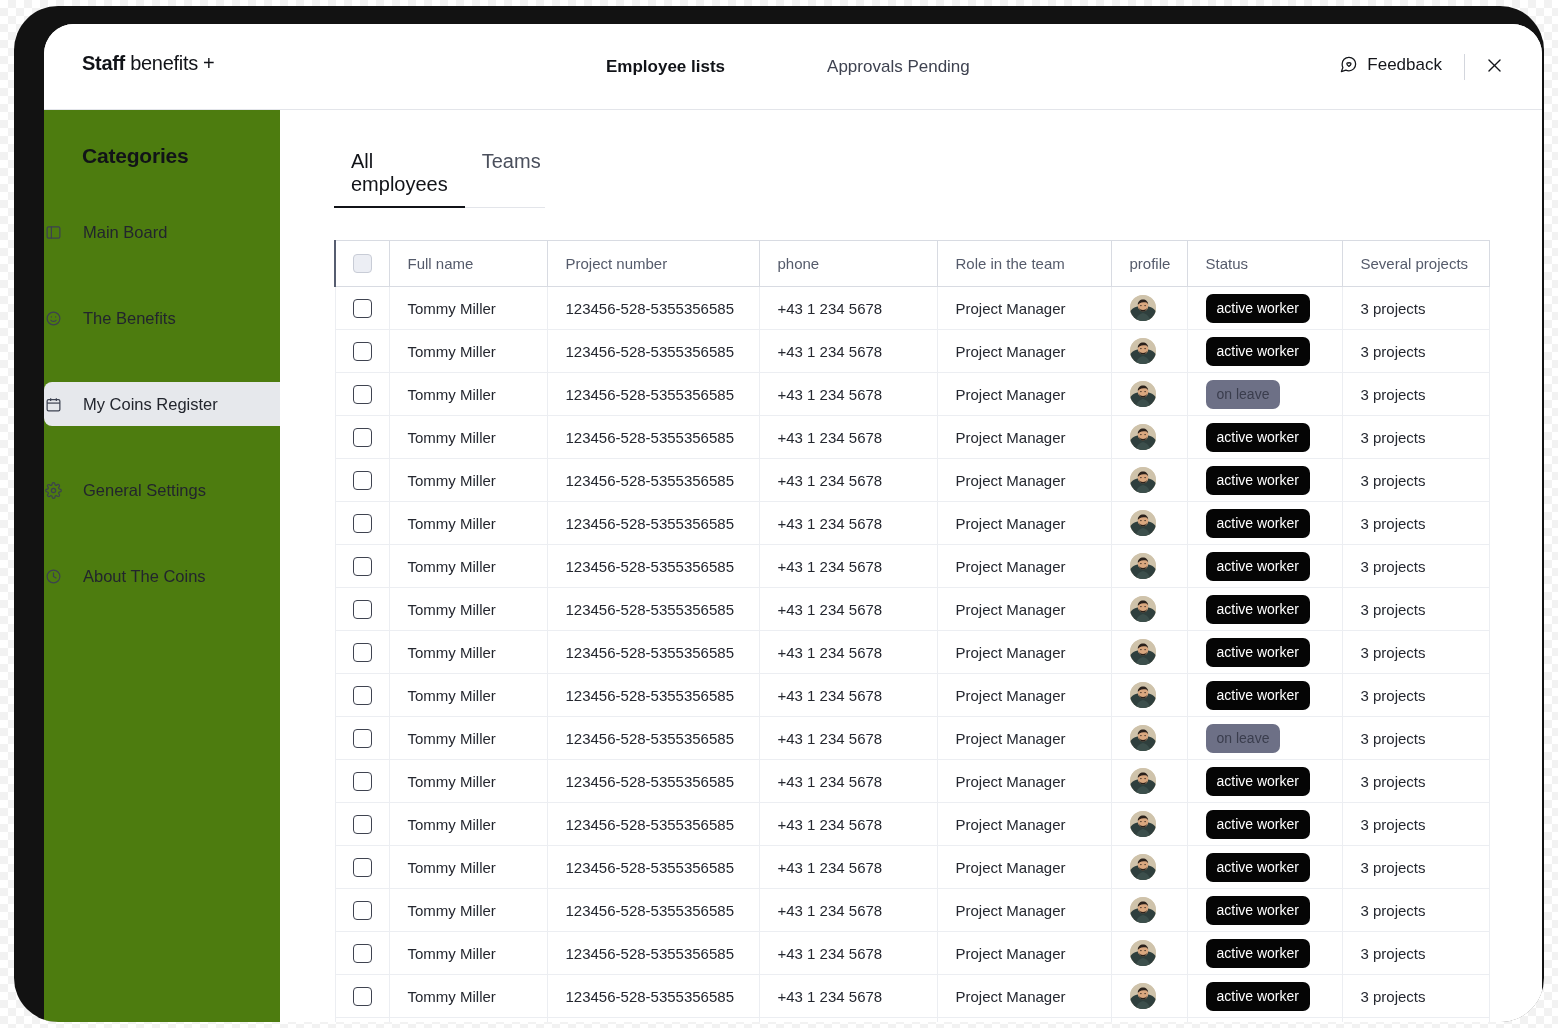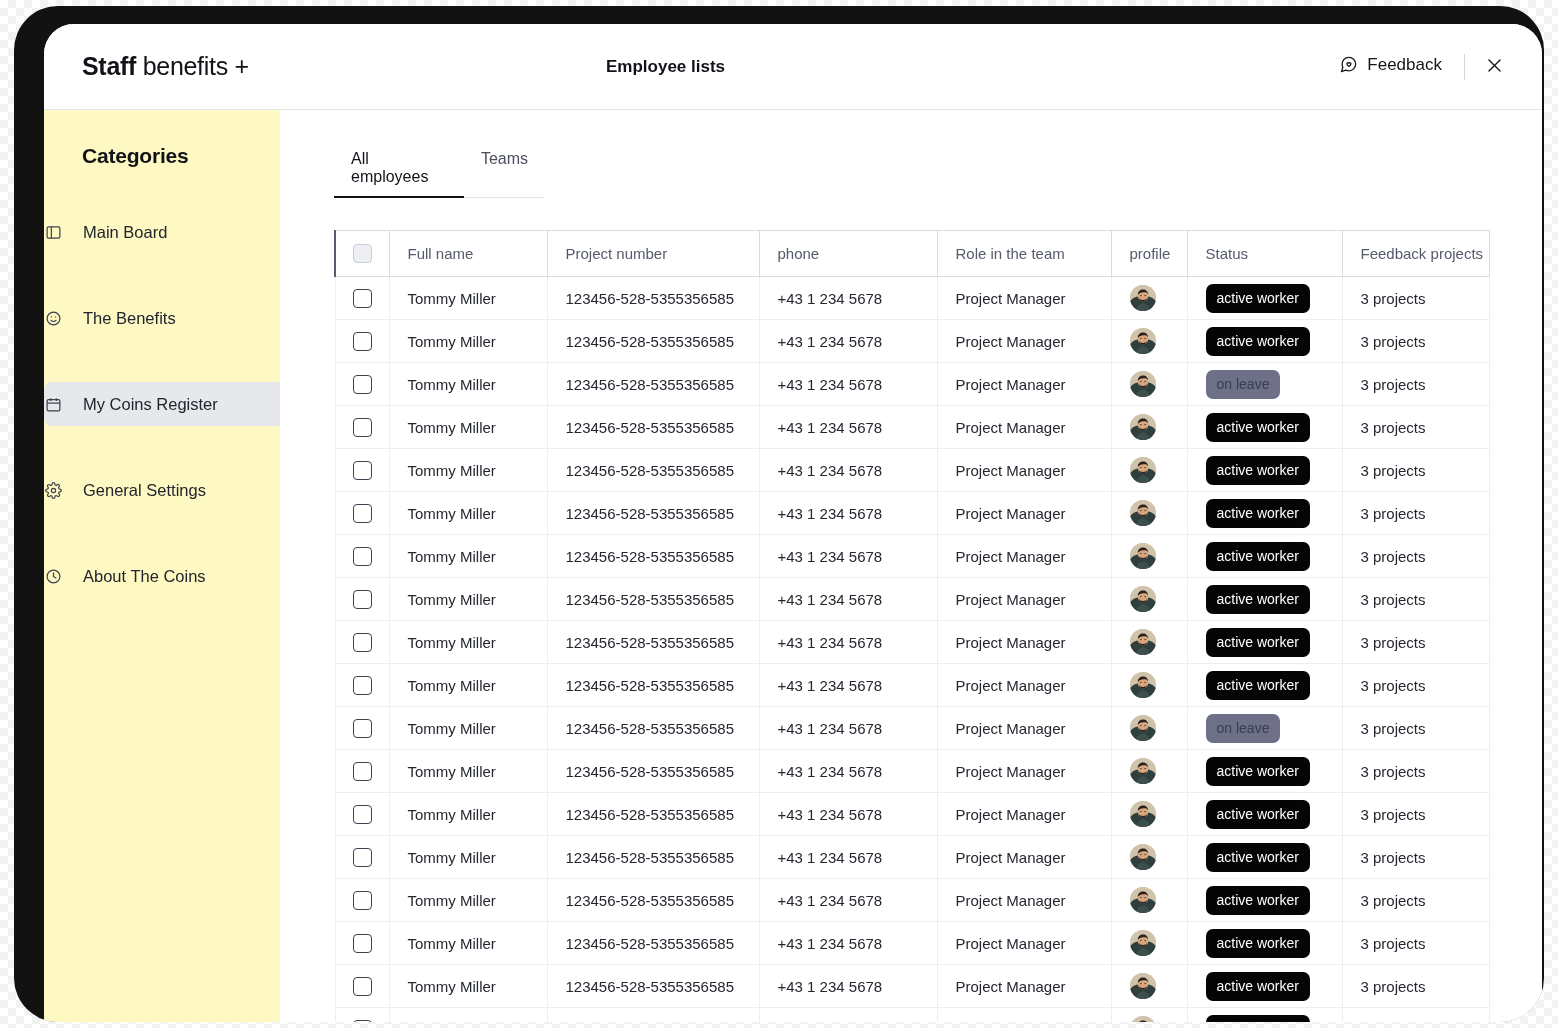--- a/index.html
+++ b/index.html
@@ -53,21 +53,21 @@
   .topbar {
     position: relative;
     height: 86px;
     border-bottom: 1px solid #e3e5ea;
     background: #ffffff;
   }
   .logo {
     position: absolute;
     left: 38px;
     top: 28px;
-    font-size: 25px;
+    font-size: 20px;
     letter-spacing: -0.3px;
     color: #111318;
     white-space: nowrap;
     text-align: center;
   }
   .logo .b { font-weight: 700; }
   .logo .n { font-weight: 400; }
 
   .topnav {
     position: absolute;
@@ -135,21 +135,21 @@
   
   .body-split {
     position: relative;
     height: 914px;
     display: flex;
   }
 
   
   .sidebar {
     width: 236px;
-    background: #fef9c3;
+    background: #4d7c0f;
     padding-top: 34px;
     flex: 0 0 236px;
   }
   .sidebar-title {
     font-size: 21px;
     font-weight: 700;
     color: #111318;
     padding: 0 0 0 38px;
     margin-bottom: 42px;
     letter-spacing: -0.2px;
@@ -188,21 +188,21 @@
   }
 
   .subtabs {
     display: flex;
     gap: 0;
     border-bottom: 1px solid #e3e5ea;
     width: 211px;
     margin-bottom: 32px;
   }
   .subtab {
-    font-size: 16px;
+    font-size: 20px;
     color: #4a4f5c;
     padding: 0 17px 11px 17px;
     cursor: pointer;
     position: relative;
   }
   .subtab.active { color: #111318; }
   .subtab.active::after {
     content: "";
     position: absolute;
     left: 0; right: 0; bottom: -1px;
@@ -318,20 +318,23 @@
 
     <div class="topbar">
 
       <div class="logo">
         <span class="b">Staff</span><span class="n"> benefits +</span>
       </div>
 
       <div class="topnav">
         <div class="topnav-item active">
           <span>Employee lists</span>
+        </div>
+        <div class="topnav-item">
+          <span>Approvals Pending</span>
         </div>
       </div>
 
       <div class="topbar-right">
         <div class="feedback">
           <span>
             <svg width="19" height="19" viewBox="0 0 24 24" fill="none" stroke="#14161b" stroke-width="1.6" stroke-linecap="round" stroke-linejoin="round">
               <path d="M21 11.5a8.38 8.38 0 0 1-8.5 8.5 8.6 8.6 0 0 1-3.8-.9L3 21l1.9-5.2A8.4 8.4 0 0 1 4 11.5 8.38 8.38 0 0 1 12.5 3 8.38 8.38 0 0 1 21 11.5z"></path>
               <path d="M12.5 14.4s-2.6-1.6-2.6-3.2a1.4 1.4 0 0 1 2.6-.75 1.4 1.4 0 0 1 2.6.75c0 1.6-2.6 3.2-2.6 3.2z"></path>
             </svg>
@@ -435,21 +438,21 @@
               <tr>
                 <th>
                   <span class="chk head"></span>
                 </th>
                 <th>Full name</th>
                 <th>Project number</th>
                 <th>phone</th>
                 <th>Role in the team</th>
                 <th>profile</th>
                 <th>Status</th>
-                <th>Feedback projects</th>
+                <th>Several projects</th>
               </tr>
             </thead>
             <tbody id="tbody">
                 <tr>
                   <td><span class="chk"></span></td>
                   <td>Tommy Miller</td>
                   <td>123456-528-5355356585</td>
                   <td>+43 1 234 5678</td>
                   <td>Project Manager</td>
                   <td>

